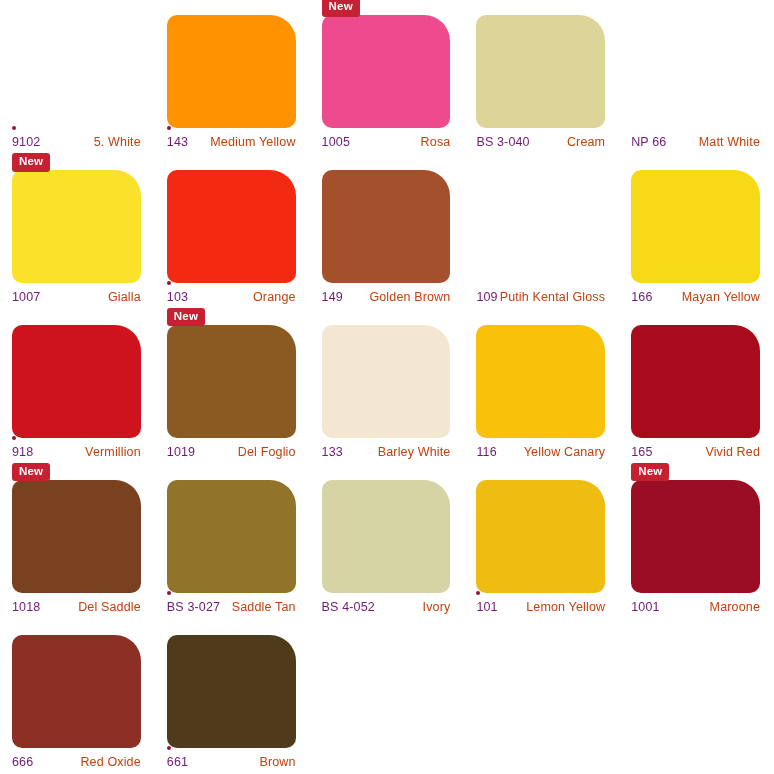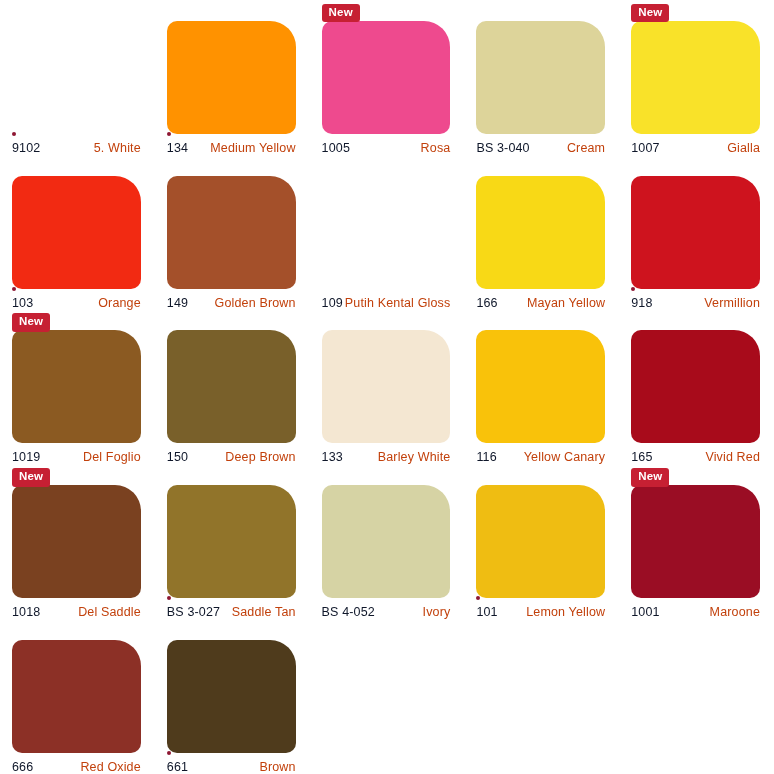--- a/index.html
+++ b/index.html
@@ -31,21 +31,21 @@
     box-sizing: border-box;
     padding: 0px 0px 0px 0px;
   }
 
   .cell {
     position: relative;
     box-sizing: border-box;
     padding: 6px 14px 0 12px;
     display: flex;
     flex-direction: column;
-    justify-content: flex-end;
+    justify-content: center;
   }
 
   
   .chip-wrap {
     position: relative;
     flex: 0 0 auto;
     height: 113px;
     margin-top: 4px;
   }
   .chip {
@@ -82,21 +82,21 @@
     align-items: baseline;
     justify-content: space-between;
     margin-top: 7px;
     font-size: 12.5px;
     color: #231f20;
     letter-spacing: 0.15px;
     white-space: nowrap;
   }
   .code {
     font-size: 12.5px;
-    color: #0f172a;
+    color: #701a75;
   }
   .name {
     font-size: 12.5px;
     color: #c2410c;
     text-align: right;
   }
 
   
   .dot {
     position: absolute;
@@ -122,21 +122,21 @@
           <span class="code">9102</span>
           <span class="name">5. White</span>
         </div>
       </div>
       <div class="cell">
         <div class="chip-wrap">
           <div class="chip" title="Medium Yellow" style="background: rgb(255, 146, 0);"></div>
         </div>
         <div class="caption">
           <span class="dot" style="background: rgb(142, 23, 51);"></span>
-          <span class="code">134</span>
+          <span class="code">143</span>
           <span class="name">Medium Yellow</span>
         </div>
       </div>
       <div class="cell">
         <div class="chip-wrap">
           <div class="chip" title="Rosa" style="background: rgb(238, 74, 142);"></div>
           <div class="new-badge" style="background: rgb(198, 32, 51);">New</div>
         </div>
         <div class="caption">
           <span class="code">1005</span>
@@ -147,20 +147,29 @@
         <div class="chip-wrap">
           <div class="chip" title="Cream" style="background: rgb(221, 212, 154);"></div>
         </div>
         <div class="caption">
           <span class="code">BS 3-040</span>
           <span class="name">Cream</span>
         </div>
       </div>
       <div class="cell">
         <div class="chip-wrap">
+          <div class="chip is-white" title="Matt White" style="background: rgb(255, 255, 255);"></div>
+        </div>
+        <div class="caption">
+          <span class="code">NP 66</span>
+          <span class="name">Matt White</span>
+        </div>
+      </div>
+      <div class="cell">
+        <div class="chip-wrap">
           <div class="chip" title="Gialla" style="background: rgb(249, 226, 41);"></div>
           <div class="new-badge" style="background: rgb(198, 32, 51);">New</div>
         </div>
         <div class="caption">
           <span class="code">1007</span>
           <span class="name">Gialla</span>
         </div>
       </div>
       <div class="cell">
         <div class="chip-wrap">
@@ -214,29 +223,20 @@
           <div class="chip" title="Del Foglio" style="background: rgb(139, 90, 34);"></div>
           <div class="new-badge" style="background: rgb(198, 32, 51);">New</div>
         </div>
         <div class="caption">
           <span class="code">1019</span>
           <span class="name">Del Foglio</span>
         </div>
       </div>
       <div class="cell">
         <div class="chip-wrap">
-          <div class="chip" title="Deep Brown" style="background: rgb(121, 96, 42);"></div>
-        </div>
-        <div class="caption">
-          <span class="code">150</span>
-          <span class="name">Deep Brown</span>
-        </div>
-      </div>
-      <div class="cell">
-        <div class="chip-wrap">
           <div class="chip" title="Barley White" style="background: rgb(244, 231, 210);"></div>
         </div>
         <div class="caption">
           <span class="code">133</span>
           <span class="name">Barley White</span>
         </div>
       </div>
       <div class="cell">
         <div class="chip-wrap">
           <div class="chip" title="Yellow Canary" style="background: rgb(249, 194, 10);"></div>

